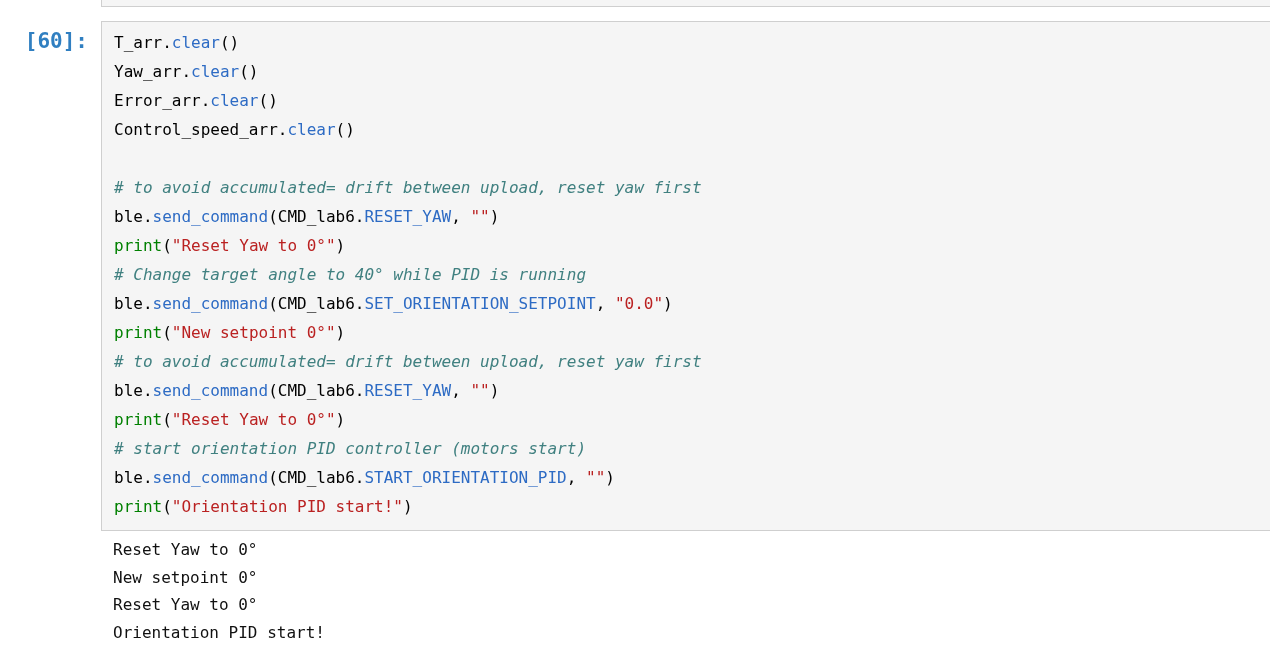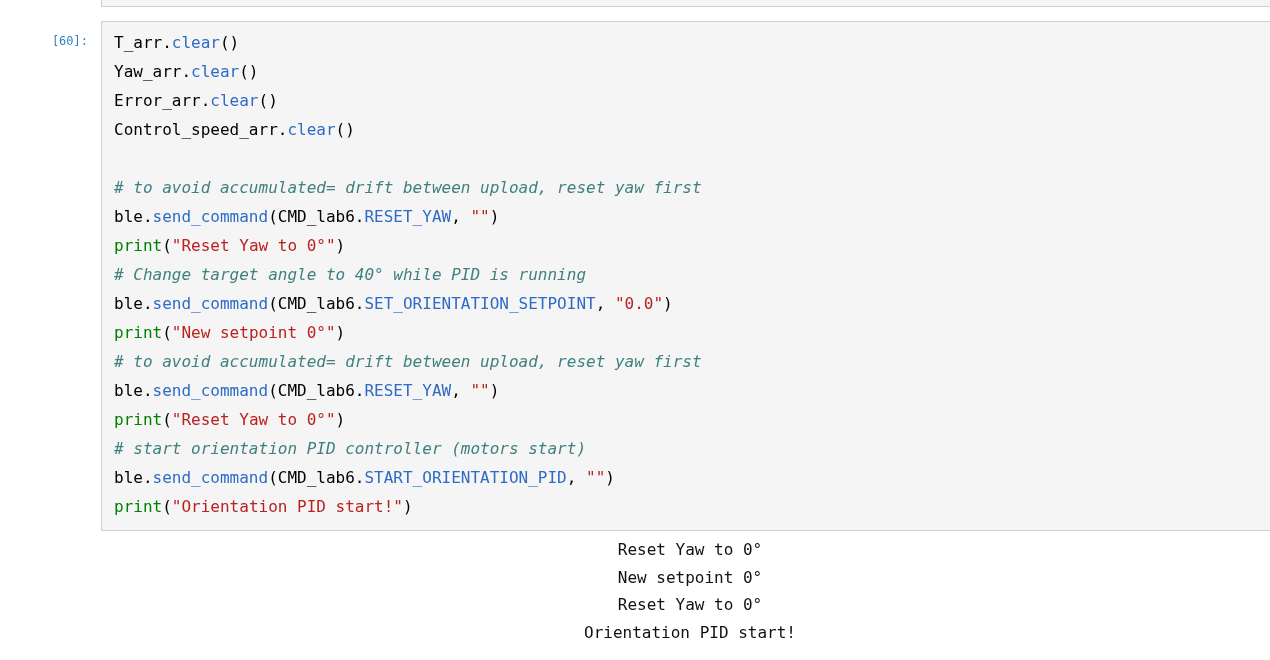--- a/index.html
+++ b/index.html
@@ -23,43 +23,44 @@
   .prev-cell-edge{
     position:absolute;left:101px;right:-4px;top:-3px;height:8px;
     background:var(--cell-bg);
     border:1px solid var(--border);
   }
   .prompt{
     position:absolute;left:0;top:21px;width:88px;
     padding-top:6px;
     text-align:right;
     color:var(--prompt);
-    font-size:12px;line-height:29px;
+    font-size:21px;line-height:29px;
     white-space:pre;
+    font-weight:bold;
   }
   .input-area{
     position:absolute;left:101px;right:-4px;top:21px;height:510px;
     box-sizing:border-box;
     background:var(--cell-bg);
     border:1px solid var(--border);
   }
   pre.code{
     margin:0;padding:6px 8px 6px 12px;
     font-family:"DejaVu Sans Mono", monospace;
     font-size:16px;line-height:29px;
     color:var(--plain);
     white-space:pre;
   }
   .tok-plain{color:var(--plain);}
   .tok-property{color:var(--property);text-align:right;}
   .tok-string{color:var(--string);}
   .tok-builtin{color:var(--builtin);margin-top:48px;}
   .tok-comment{color:var(--comment);font-style:italic;margin-top:25px;}
   .output-area{
-    position:absolute;left:101px;top:536px;right:3px;text-align:center;
+    position:absolute;left:101px;top:536px;right:3px;
   }
   pre.output{
     margin:0;padding:0 0 0 12px;
     font-family:"DejaVu Sans Mono", monospace;
     font-size:16px;line-height:27.5px;
     color:var(--out);
     white-space:pre;
   }
 </style>
 </head>

